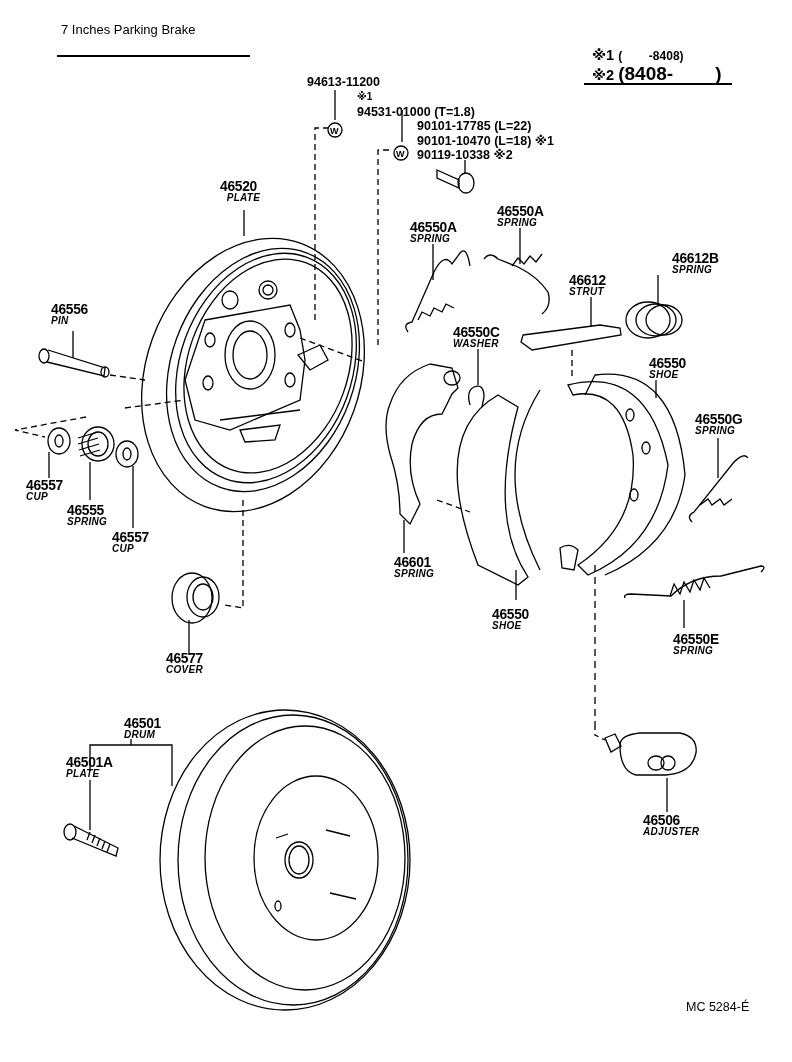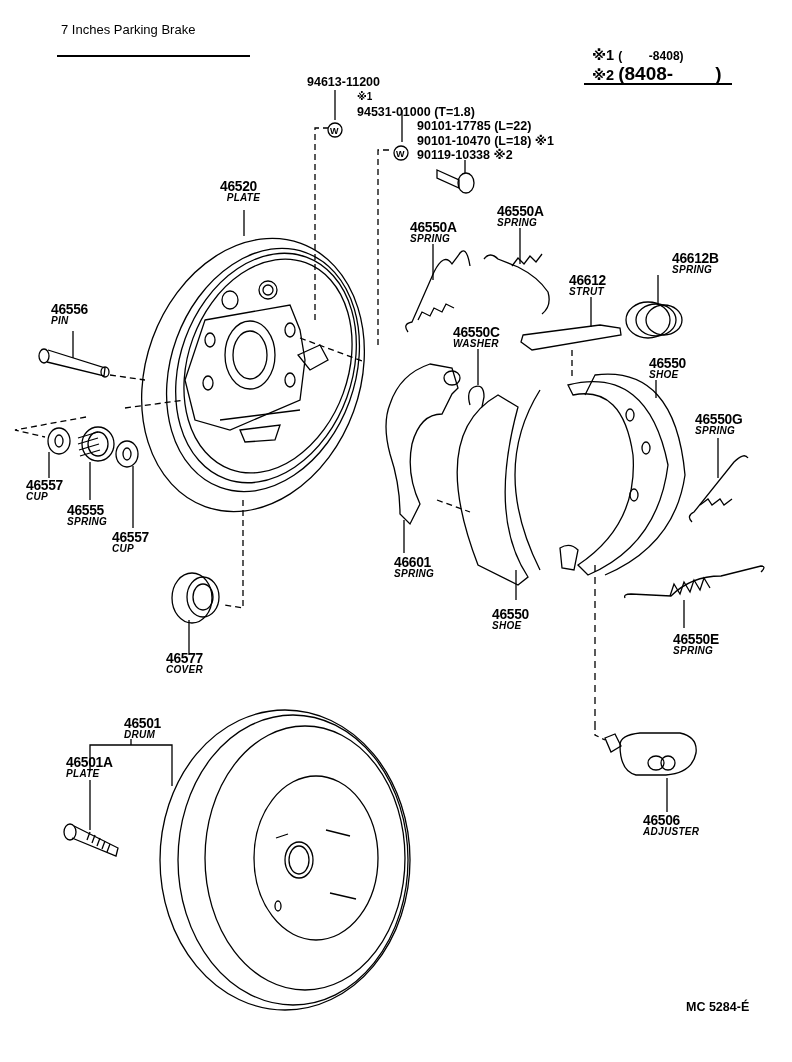--- a/index.html
+++ b/index.html
@@ -7,21 +7,21 @@
          font-family:"Liberation Sans", "DejaVu Sans", sans-serif; color:#000; }
   #diagram { position:absolute; left:0; top:0; width:792px; height:1062px; }
   .lbl { position:absolute; line-height:1; white-space:nowrap; }
   .pn { font-size:15px; font-weight:bold; letter-spacing:-0.3px; transform:scaleX(0.92); transform-origin:left; }
   .nm { font-size:10px; font-weight:bold; letter-spacing:0.3px;font-style:italic; }
   .title { position:absolute; left:61px; top:22px; font-size:13px; font-weight:normal; }
   .title-rule { position:absolute; left:57px; top:55px; width:193px; height:2px; background:#000; }
   .legend { position:absolute; left:592px; top:47px; font-size:14.5px; font-weight:bold; line-height:17px; }
   .legend-rule { position:absolute; left:584px; top:83px; width:148px; height:2px; background:#000; }
   .note { font-size:12.5px; font-weight:bold; }
-  .code { position:absolute; left:686px; top:1000px; font-size:12.5px; font-weight:bold; }
+  .code { position:absolute; left:686px; top:1000px; font-size:12.5px; font-weight:normal; }
   svg line, svg path, svg ellipse, svg circle, svg polyline, svg rect, svg polygon { vector-effect:non-scaling-stroke; }
 </style>
 </head>
 <body>
 
 <svg id="diagram" viewBox="0 0 792 1062" xmlns="http://www.w3.org/2000/svg" fill="none" stroke="#000" stroke-width="1.3">
 
   <g>
     <line x1="335" y1="90" x2="335" y2="120"></line>
     <polyline points="315,320 315,128 328,128" stroke-dasharray="6,4"></polyline>

